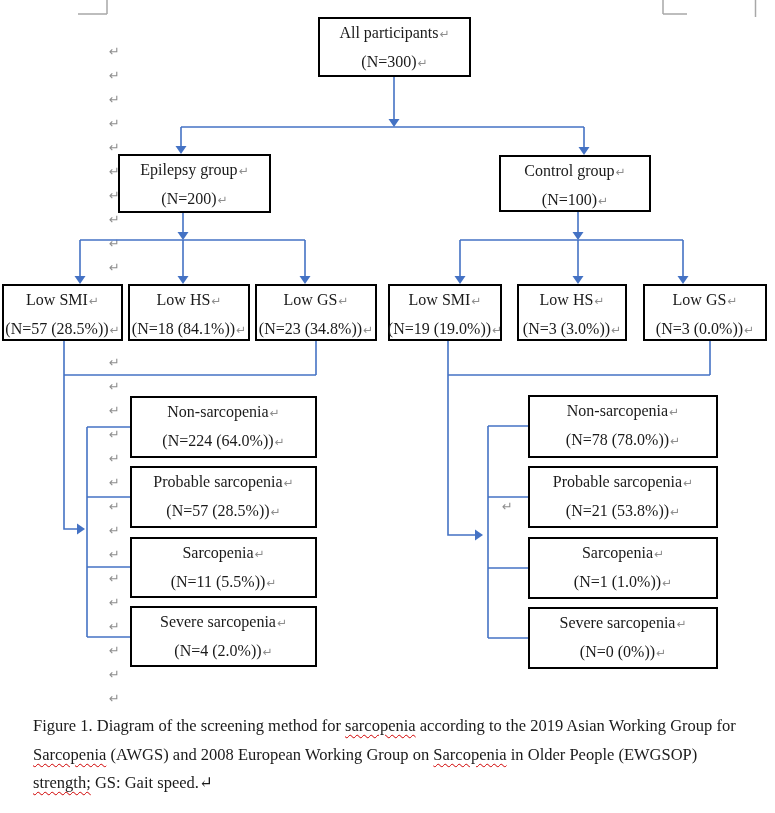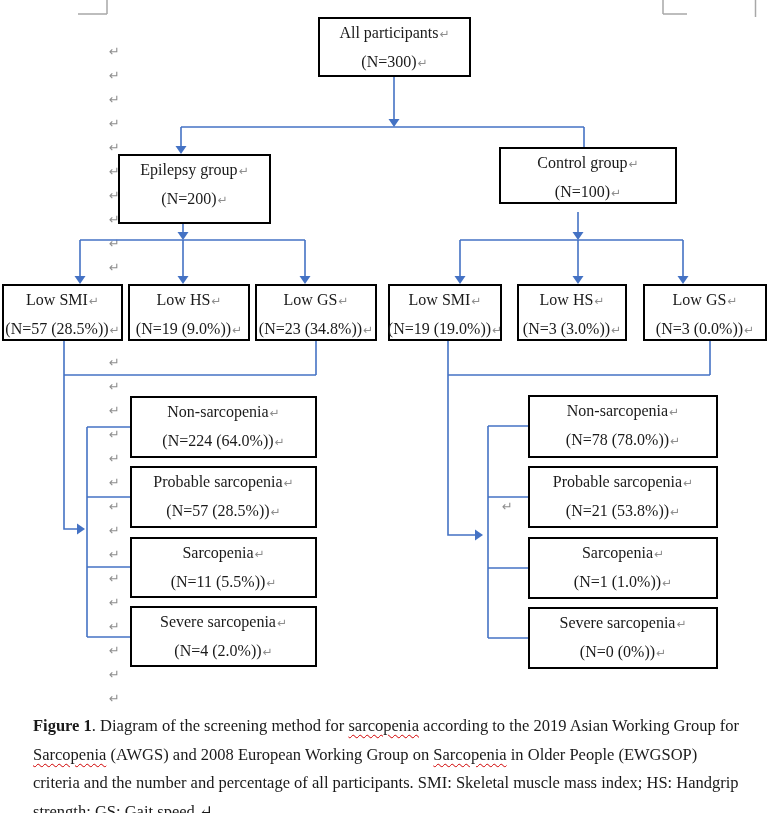--- a/index.html
+++ b/index.html
@@ -19,21 +19,21 @@
   }
   .node .ln{white-space:nowrap;}
   .node .pm-inline{
     color:#8e8e8e;font-size:12px;font-family:"DejaVu Sans",sans-serif;margin-left:1px;
   }
   #caption{
     position:absolute;z-index:2;left:33px;top:712px;width:724px;
     font-size:16.5px;line-height:28.6px;
   }
   #caption .cap-line{display:block;white-space:nowrap;}
-  .b{font-weight:bold;}
+  .b{font-weight:normal;}
   .sq{
     text-decoration-line:underline;text-decoration-style:wavy;
     text-decoration-color:#d00000;text-decoration-thickness:1px;text-underline-offset:3px;
   }
 </style>
 </head>
 <body>
 
 <div id="canvas">
 
@@ -125,38 +125,38 @@
       <span class="pm" style="left: 109px; top: 692px;">↵</span>
     </div>
 
   <span class="pm" id="float-pm" style="left: 502px; top: 500px;">↵</span>
 
   <div class="node" style="left:318px;top:17px;width:153px;height:60px">
     <div class="ln"><span>All participants</span><span class="pm-inline">↵</span></div>
     <div class="ln"><span>(N=300)</span><span class="pm-inline">↵</span></div>
   </div>
 
-  <div class="node" style="left:118px;top:154px;width:153px;height:70px">
+  <div class="node" style="left:118px;top:154px;width:153px;height:59px">
     <div class="ln"><span>Epilepsy group</span><span class="pm-inline">↵</span></div>
     <div class="ln"><span>(N=200)</span><span class="pm-inline">↵</span></div>
   </div>
 
-  <div class="node" style="left:499px;top:147px;width:178px;height:57px">
+  <div class="node" style="left:499px;top:155px;width:152px;height:57px">
     <div class="ln"><span>Control group</span><span class="pm-inline">↵</span></div>
     <div class="ln"><span>(N=100)</span><span class="pm-inline">↵</span></div>
   </div>
 
   <div class="node" style="left:2px;top:284px;width:121px;height:57px">
     <div class="ln"><span>Low SMI</span><span class="pm-inline">↵</span></div>
     <div class="ln"><span>(N=57 (28.5%))</span><span class="pm-inline">↵</span></div>
   </div>
 
   <div class="node" style="left:128px;top:284px;width:122px;height:57px">
     <div class="ln"><span>Low HS</span><span class="pm-inline">↵</span></div>
-    <div class="ln"><span>(N=19 (9.0%))</span><span class="pm-inline">↵</span></div>
+    <div class="ln"><span>(N=18 (84.1%))</span><span class="pm-inline">↵</span></div>
   </div>
 
   <div class="node" style="left:255px;top:284px;width:122px;height:57px">
     <div class="ln"><span>Low GS</span><span class="pm-inline">↵</span></div>
     <div class="ln"><span>(N=23 (34.8%))</span><span class="pm-inline">↵</span></div>
   </div>
 
   <div class="node" style="left:388px;top:284px;width:114px;height:57px">
     <div class="ln"><span>Low SMI</span><span class="pm-inline">↵</span></div>
     <div class="ln"><span>(N=19 (19.0%))</span><span class="pm-inline">↵</span></div>
@@ -208,17 +208,16 @@
   </div>
 
   <div class="node" style="left:528px;top:607px;width:190px;height:62px">
     <div class="ln"><span>Severe sarcopenia</span><span class="pm-inline">↵</span></div>
     <div class="ln"><span>(N=0 (0%))</span><span class="pm-inline">↵</span></div>
   </div>
 
   <div id="caption">
     <span class="cap-line"><span class="b">Figure 1</span><span>. Diagram of the screening method for </span><span class="sq">sarcopenia</span><span> according to the 2019 Asian Working Group for</span></span>
     <span class="cap-line"><span class="sq">Sarcopenia</span><span> (AWGS) and 2008 European Working Group on </span><span class="sq">Sarcopenia</span><span> in Older People (EWGSOP)</span></span>
-    <span class="cap-line"><span>criteria and the number and percentage of all participants. SMI: Skeletal muscle mass index; HS: Handgrip</span></span>
     <span class="cap-line"><span class="sq">strength;</span><span> GS: Gait speed.</span><span class="pm-inline">↵</span></span>
   </div>
 
 </div>
 
 </body></html>

